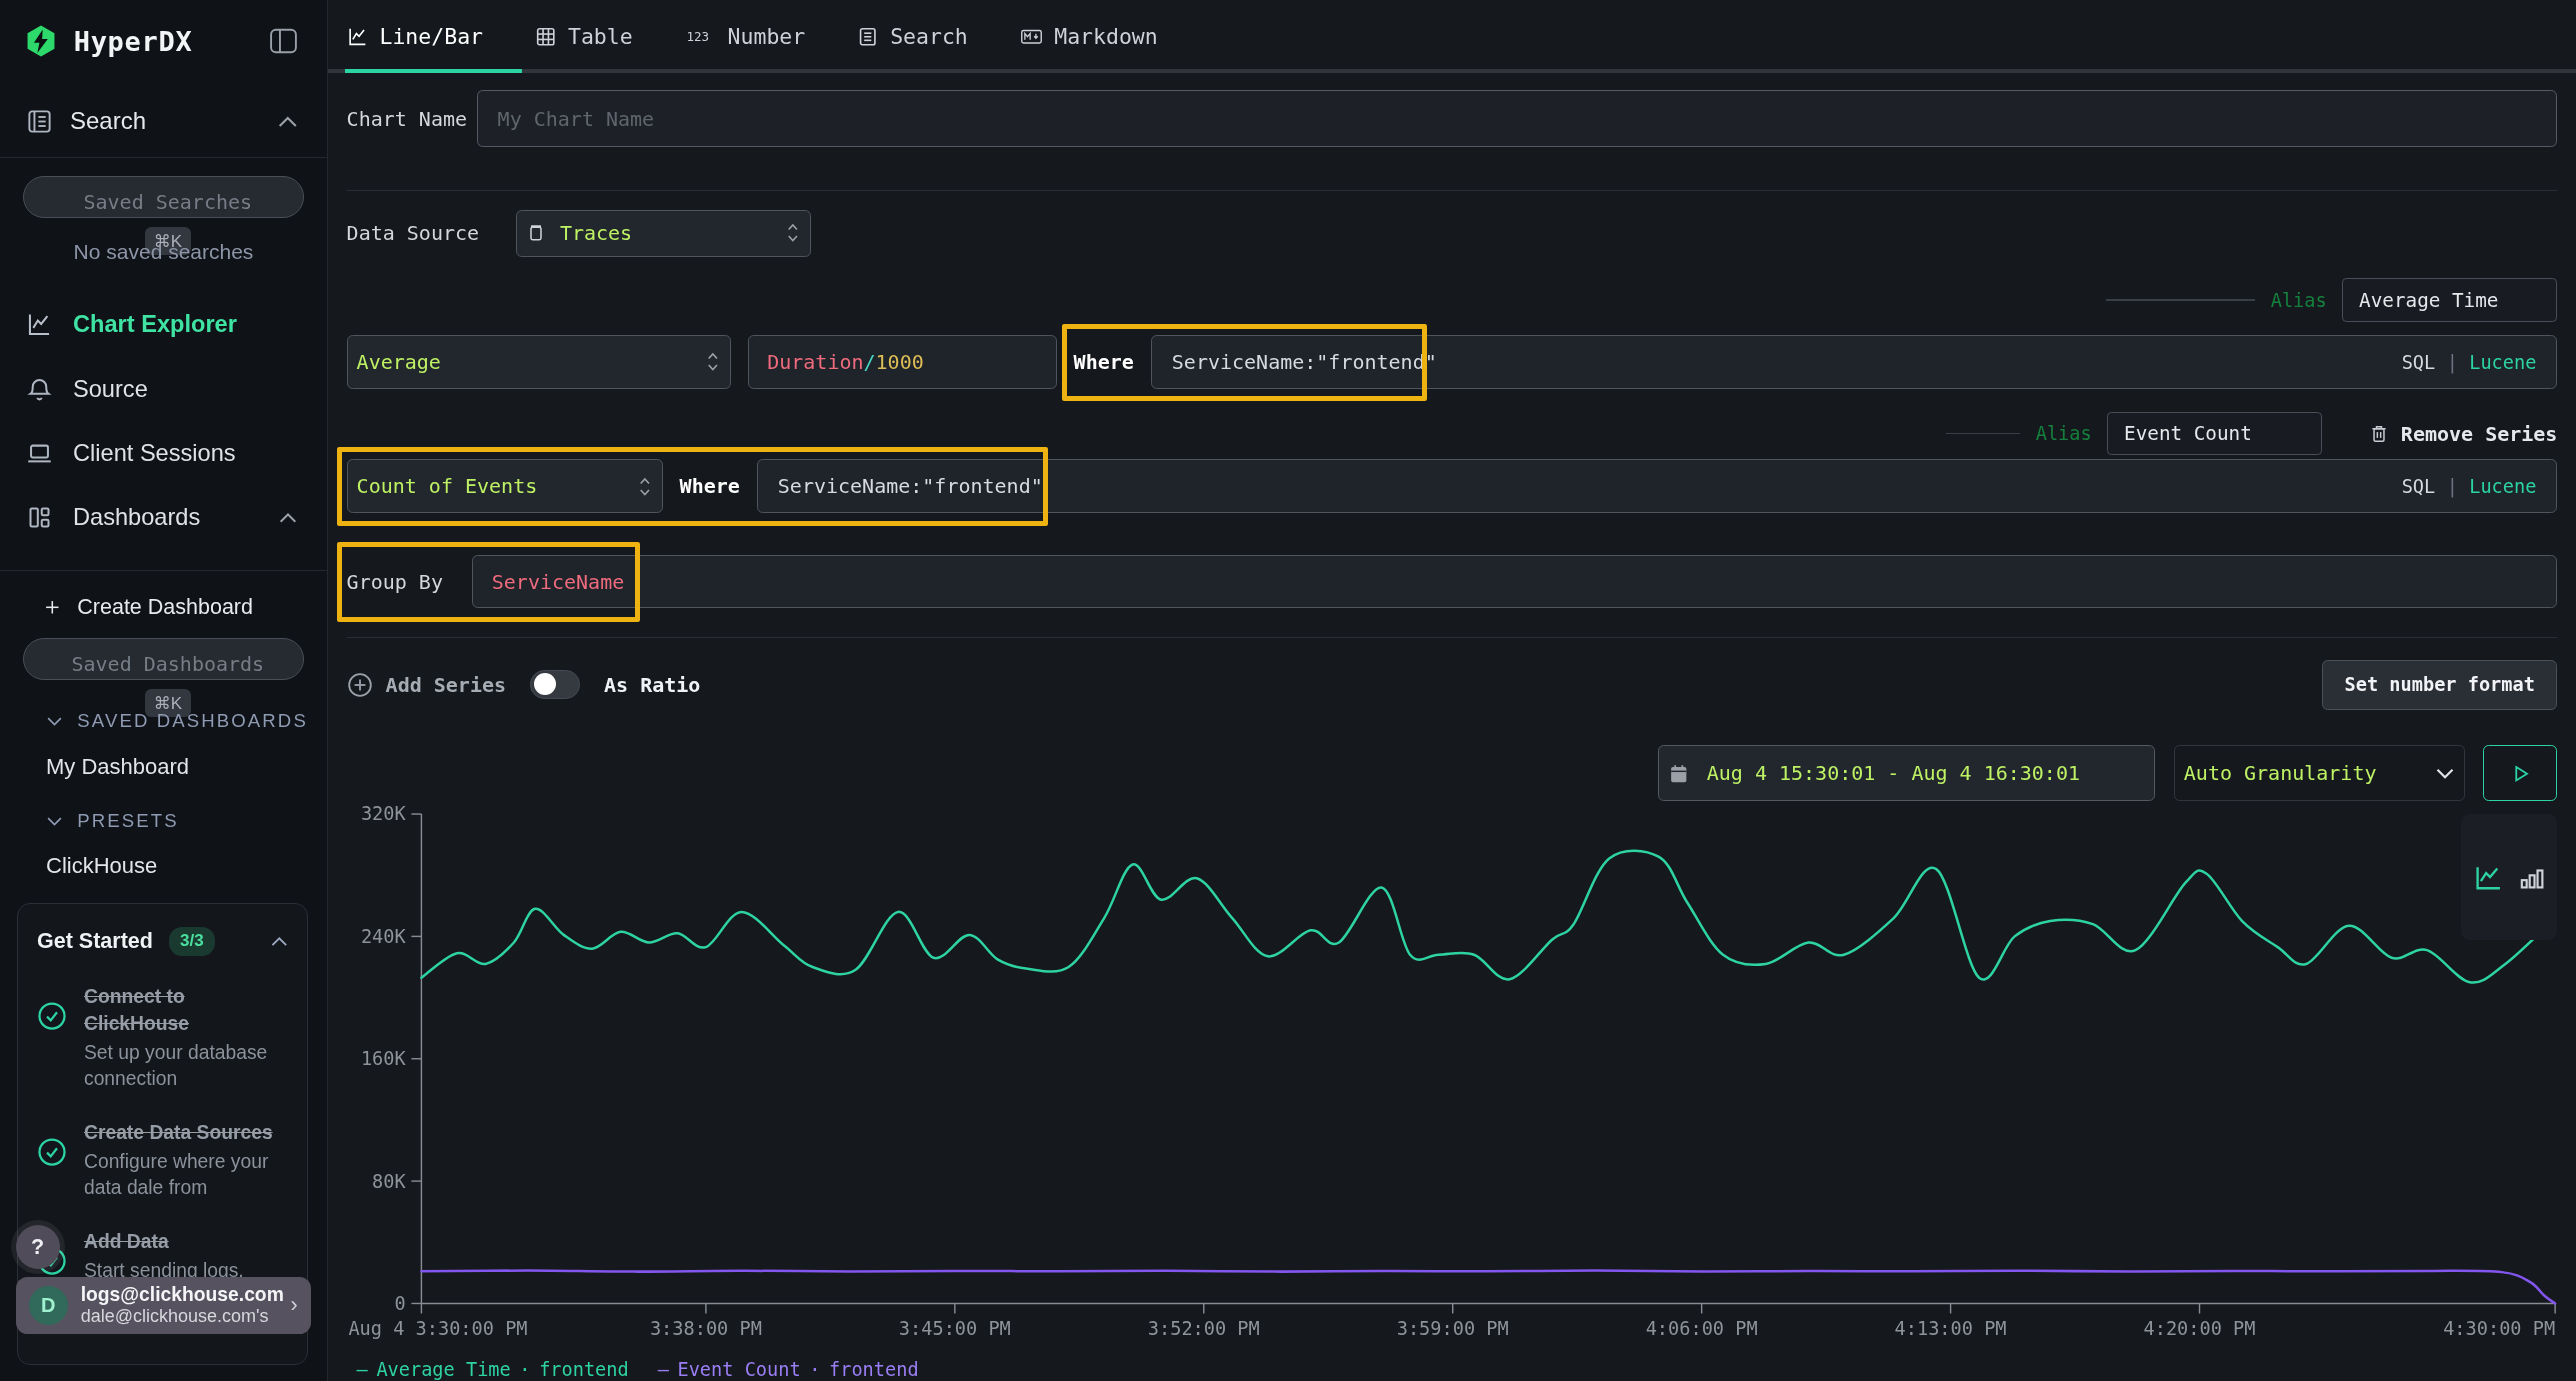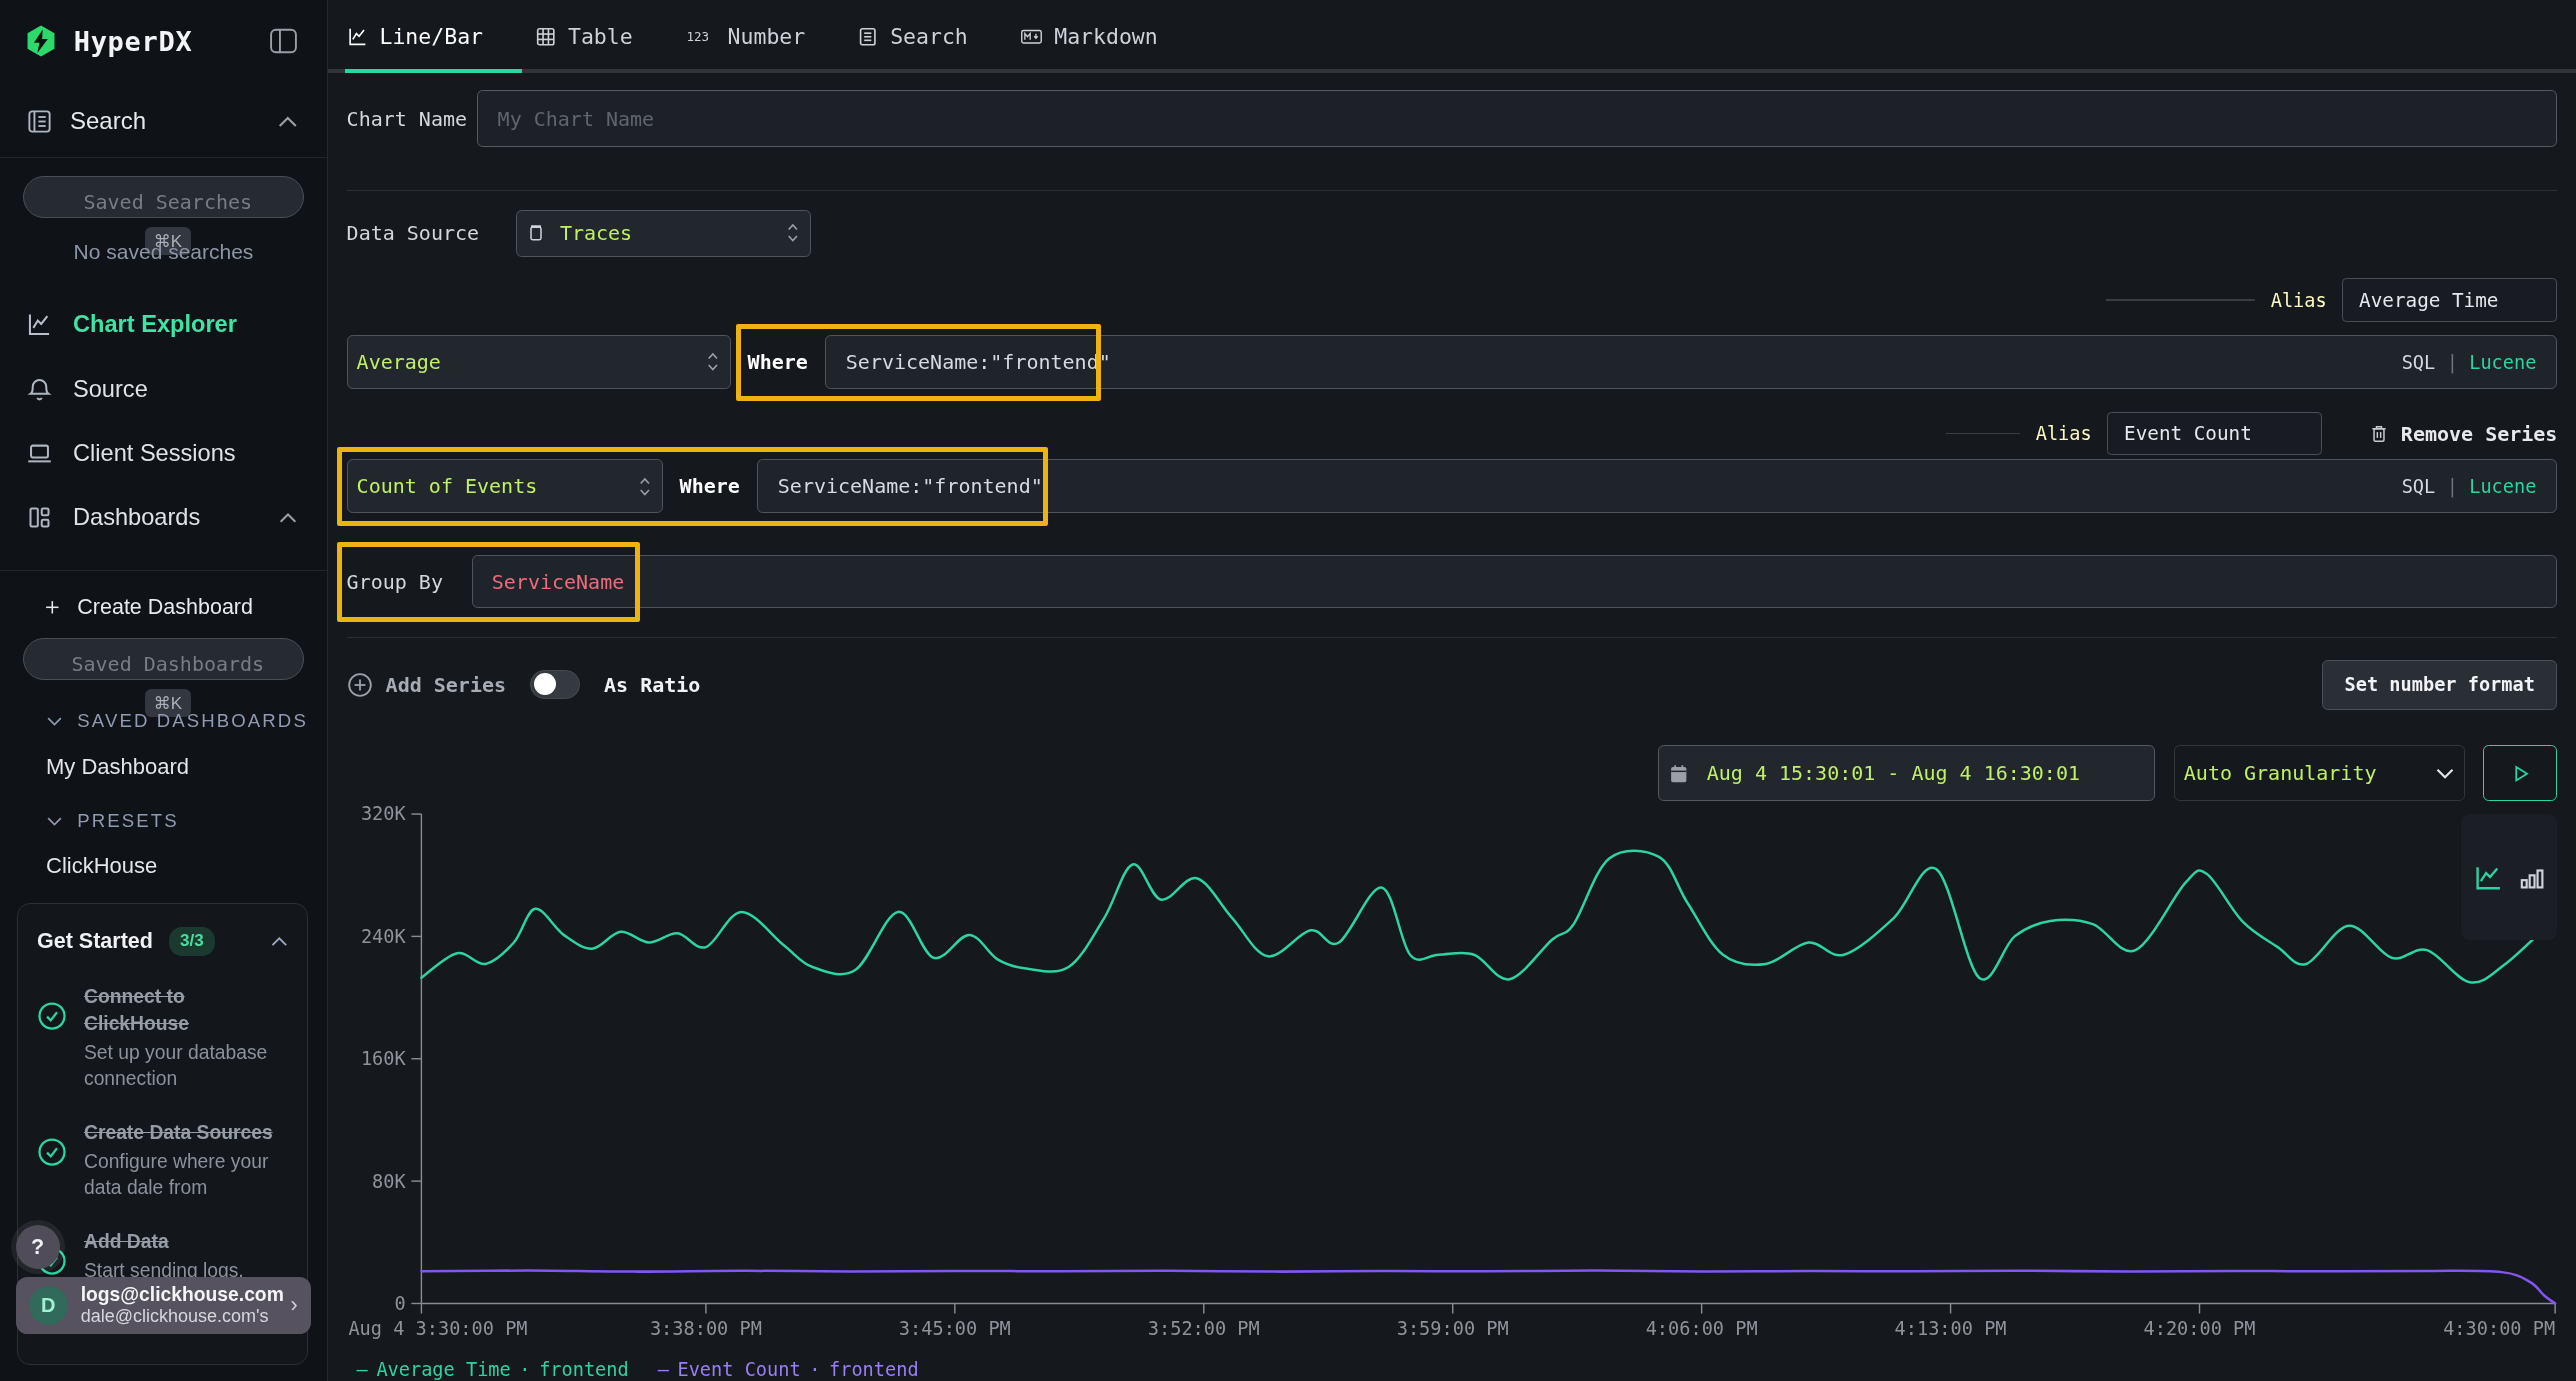--- a/index.html
+++ b/index.html
@@ -62,21 +62,21 @@
   .row-chartname .flabel { width:130px; }
   .name-input { flex:1; height:57px; background:#1d2127; border:0.7px solid #565a63; border-radius:5.7px; padding:0 20px; font:20px var(--mono); color:#e2e5e9; outline:none; }
   .name-input::placeholder { color:#5f656e; }
   .hdiv { border:none; border-top:0.7px solid #2b2f35; margin-top:43px; }
   .row-ds { margin-top:18.6px; }
   .row-ds .flabel { width:169px; }
   .ds-select { width:295px; height:47px; }
   .alias-row { display:flex; align-items:center; justify-content:flex-end; gap:15.7px; }
   .alias-row1 { margin-top:0; height:44px; }
   .leader { height:1.4px; background:#3a3f46; }
-  .alias-lbl { font:18.6px var(--mono); color:#fef9c3; }
+  .alias-lbl { font:18.6px var(--mono); color:#15803d; }
   .alias-input { width:215px; height:44px; background:#181b21; border:0.7px solid #4a4f57; border-radius:4.3px; display:flex; align-items:center; padding:0 15.7px; font:19.3px var(--mono); color:#e6e8ec; }
   .series-row { display:flex; align-items:stretch; gap:17px; height:54px; }
   .sel { justify-content:space-between; }
   .updown { color:#9aa0a8; flex:none; }
   .field { background:#1f232a; border:0.7px solid #50545c; border-radius:5.7px; display:flex; align-items:center; padding:0 18.6px; font:20px var(--mono); }
   .where-group { flex:1; display:flex; gap:17px; position:relative; }
   .where-lbl { align-self:center; font:bold 20px var(--mono); color:#ffffff; flex:none; }
   .where-input { flex:1; background:#1f232a; border:0.7px solid #50545c; border-radius:5.7px; display:flex; align-items:center; justify-content:space-between; padding:0 20px; font:20px var(--mono); color:#d7dade; }
   .lang { font:18.6px var(--mono); display:flex; gap:11.4px; align-items:center; flex:none; }
   .lang .sql { color:#d7dade; } .lang .bar { color:#6c7280; } .lang .lucene { color:var(--accent); }
@@ -358,20 +358,25 @@
         </div>
 
         <div class="series-row" style="margin-top:13px;">
           <div class="ctl sel" style="width:384px;">
             <span>Average</span>
             <svg class="updown" width="15.7" height="21.5" viewBox="0 0 16 26" fill="none" stroke="currentColor" stroke-width="2">
                 <polyline points="3,9 8,3.5 13,9"></polyline>
                 <polyline points="3,17 8,22.5 13,17"></polyline>
               </svg>
           </div>
+          <div class="field" style="width:309px;">
+            <span style="color:#ef6b7d;">Duration</span>
+              <span style="color:#47d8c6;">/</span>
+              <span style="color:#ddbd55;">1000</span>
+          </div>
           <div class="where-group">
             <span class="where-lbl">Where</span>
             <div class="where-input">
               <span>ServiceName:"frontend"</span>
               <span class="lang">
                 <span class="sql">SQL</span>
                 <span class="bar">|</span>
                 <span class="lucene">Lucene</span>
               </span>
             </div>

